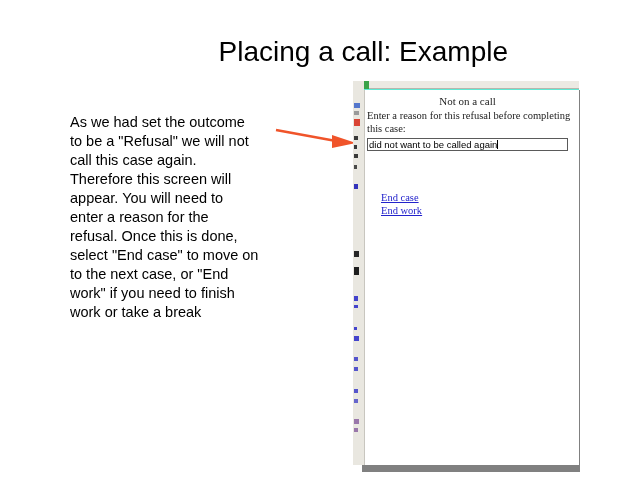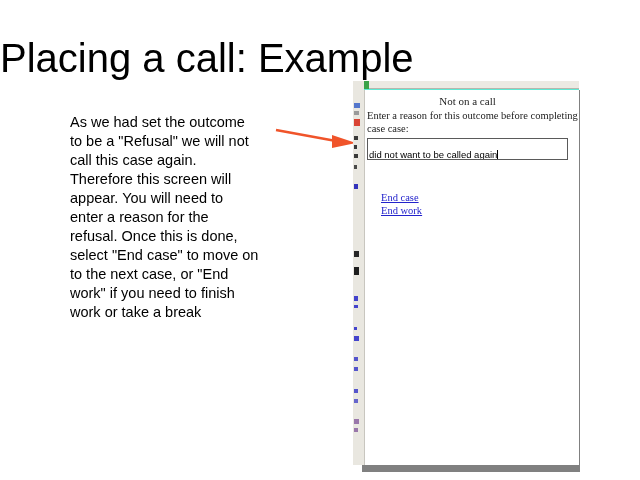--- a/index.html
+++ b/index.html
@@ -15,23 +15,23 @@
     font-family: "Liberation Sans", sans-serif;
     -webkit-font-smoothing: none;
   }
 
   
   #slide-title {
     position: absolute;
     left: 0;
     top: 36px;
     width: 508px;
-    text-align: left;
-    font-family: "Liberation Sans", sans-serif;
-    font-size: 40px;
+    text-align: right;
+    font-family: "Liberation Sans", sans-serif;
+    font-size: 28px;
     font-weight: 400;
     color: #000000;
     letter-spacing: 0px;
     white-space: nowrap;
   }
 
   
   #slide-body {
     position: absolute;
     left: 70px;
@@ -158,21 +158,21 @@
     top: 48px;
     width: 201px;
     height: 13px;
     border: 1px solid #5a5a5a;
     background: #ffffff;
     box-sizing: border-box;
     font-family: "Liberation Sans", sans-serif;
     font-size: 9.5px;
     color: #000000;
     line-height: 11px;
-    padding: 10px 1px;
+    padding: 0 1px;
     white-space: nowrap;
     overflow: hidden;
   }
   #reason-input-caret {
     display: inline-block;
     width: 1px;
     height: 9px;
     background: #000000;
     vertical-align: -1px;
   }
@@ -230,21 +230,21 @@
   </div>
 
   <div id="screenshot-toolbar">
     <div id="toolbar-green-chip"></div>
   </div>
 
   <div id="screenshot-pane">
 
     <div id="form-heading">Not on a call</div>
 
-    <div id="form-instruction">Enter a reason for this outcome before completing case case:</div>
+    <div id="form-instruction">Enter a reason for this refusal before completing this case:</div>
 
     <div id="reason-input">
       <span>did not want to be called again</span><span id="reason-input-caret"></span>
     </div>
 
     <a class="form-link" id="link-end-case">End case</a>
 
     <a class="form-link" id="link-end-work">End work</a>
 
   </div>

